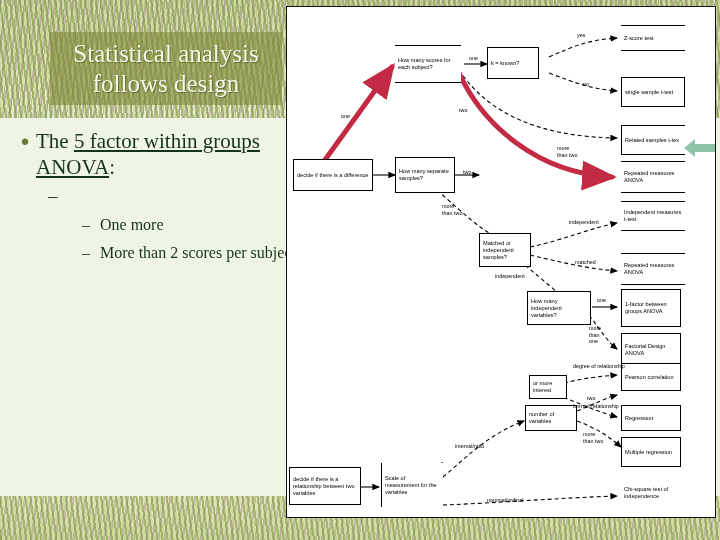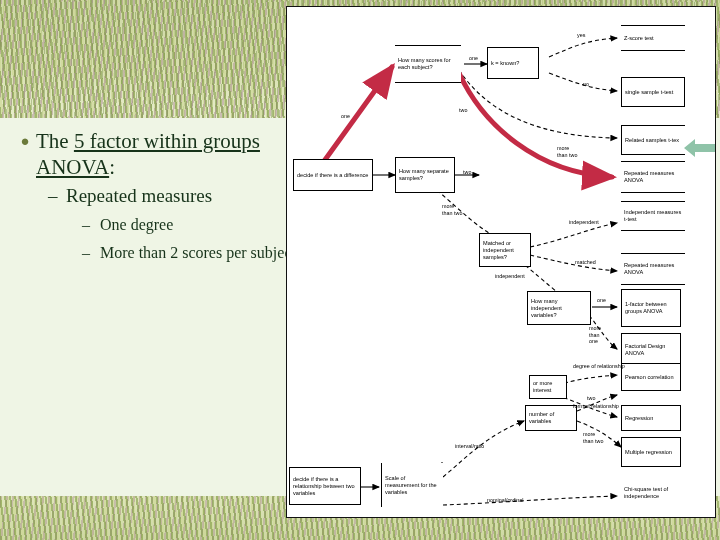--- a/index.html
+++ b/index.html
@@ -69,33 +69,36 @@
   #greenarrow{position:absolute;left:683px;top:138px;width:33px;height:20px;}
 </style>
 </head>
 <body>
 
 <div id="slide">
 
   <div id="grass"></div>
   <div id="grass-bottom"></div>
 
+  <div id="titlebox">
+    <div class="tl">Statistical analysis</div>
+    <div class="tl">follows design</div>
+  </div>
 
   <div id="bullets">
     <div class="b1">
       <div class="dot">●</div>
       <div class="txt"><span>The </span><span class="u">5 factor within groups ANOVA</span><span>:</span></div>
     </div>
     <div class="b2">
       <div class="dash">–</div>
-      <div>Repeated measures</div>
     </div>
     <div class="b3">
       <div class="dash">–</div>
-      <div>One degree</div>
+      <div>One more</div>
     </div>
     <div class="b3">
       <div class="dash">–</div>
       <div>More than 2 scores per subject</div>
     </div>
   </div>
 
   <div id="chart">
 
     <svg class="edges" viewBox="0 0 428 510">

